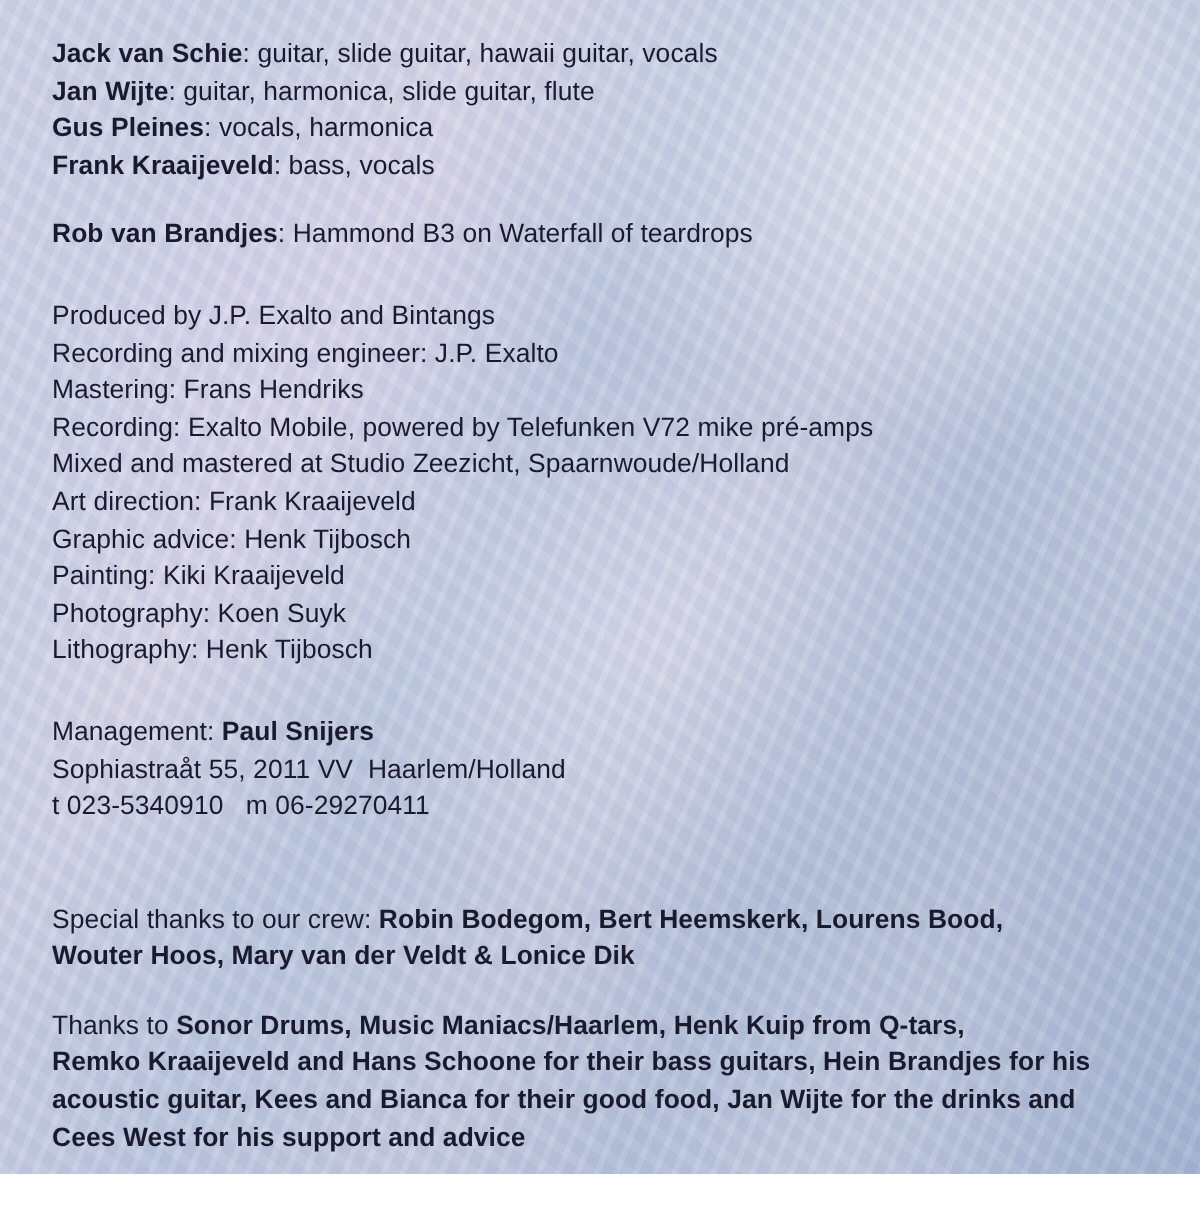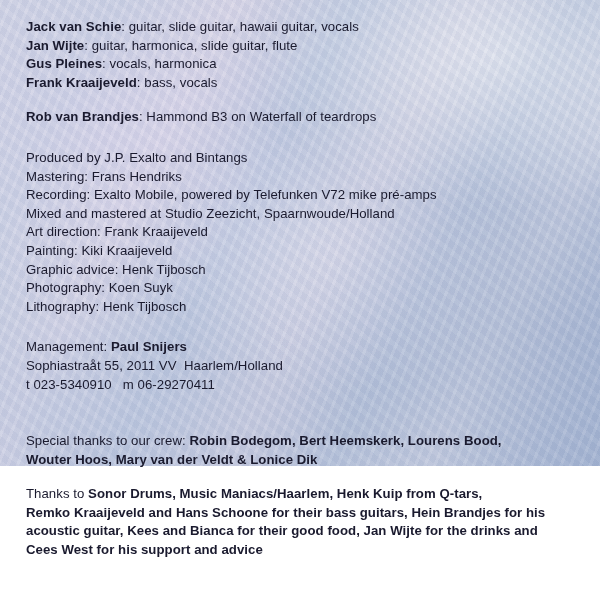--- a/index.html
+++ b/index.html
@@ -8,21 +8,21 @@
   }
   body {
     width: 600px;
     height: 605px;
     overflow: hidden;
     font-family: "Liberation Sans", sans-serif;
   }
   .liner {
     position: relative;
     width: 600px;
-    height: 466px;
+    height: 587px;
     box-sizing: border-box;
     padding: 18px 26px 0 26px;
     color: #1a1a2e;
     background:
       radial-gradient(ellipse 340px 220px at 82% 12%, rgba(255,255,255,0.50), rgba(255,255,255,0) 70%),
       radial-gradient(ellipse 300px 260px at 18% 28%, rgba(216,210,235,0.55), rgba(216,210,235,0) 72%),
       radial-gradient(ellipse 420px 300px at 95% 72%, rgba(160,175,205,0.55), rgba(160,175,205,0) 70%),
       radial-gradient(ellipse 380px 240px at 8% 88%, rgba(188,198,222,0.60), rgba(188,198,222,0) 72%),
       radial-gradient(ellipse 260px 200px at 55% 55%, rgba(235,232,244,0.45), rgba(235,232,244,0) 70%),
       linear-gradient(118deg, #cfd2e4 0%, #c8cfe2 14%, #d7d4e6 28%, #b9c4dc 42%, #c6c9de 56%, #b3bfd8 68%, #c3cade 80%, #aab8d4 92%, #9fb0cf 100%);
@@ -68,26 +68,27 @@
     <div class="spacer-md"></div>
 
     <div class="block">
       <div class="line"><span class="bold">Rob van Brandjes</span><span>: </span><span>Hammond B3 on Waterfall of teardrops</span></div>
     </div>
 
     <div class="spacer-lg"></div>
 
     <div class="block">
       <div class="line"><span>Produced by </span><span class="credit-name">J.P. Exalto and Bintangs</span><span></span></div>
+      <div class="line"><span>Recording and mixing engineer: </span><span class="credit-name">J.P. Exalto</span><span></span></div>
       <div class="line"><span>Mastering: </span><span class="credit-name">Frans Hendriks</span><span></span></div>
       <div class="line"><span>Recording: </span><span class="credit-name">Exalto Mobile</span><span>, powered by Telefunken V72 mike pré-amps</span></div>
       <div class="line"><span>Mixed and mastered at </span><span class="credit-name">Studio Zeezicht</span><span>, Spaarnwoude/Holland</span></div>
       <div class="line"><span>Art direction: </span><span class="credit-name">Frank Kraaijeveld</span><span></span></div>
+      <div class="line"><span>Graphic advice: </span><span class="credit-name">Henk Tijbosch</span><span></span></div>
       <div class="line"><span>Painting: </span><span class="credit-name">Kiki Kraaijeveld</span><span></span></div>
-      <div class="line"><span>Graphic advice: </span><span class="credit-name">Henk Tijbosch</span><span></span></div>
       <div class="line"><span>Photography: </span><span class="credit-name">Koen Suyk</span><span></span></div>
       <div class="line"><span>Lithography: </span><span class="credit-name">Henk Tijbosch</span><span></span></div>
     </div>
 
     <div class="spacer-lg"></div>
 
     <div class="block">
       <div class="line"><span>Management: </span><span class="bold">Paul Snijers</span></div>
       <div class="line">Sophiastraåt 55, 2011 VV  Haarlem/Holland</div>
       <div class="line">t 023-5340910   m 06-29270411</div>

